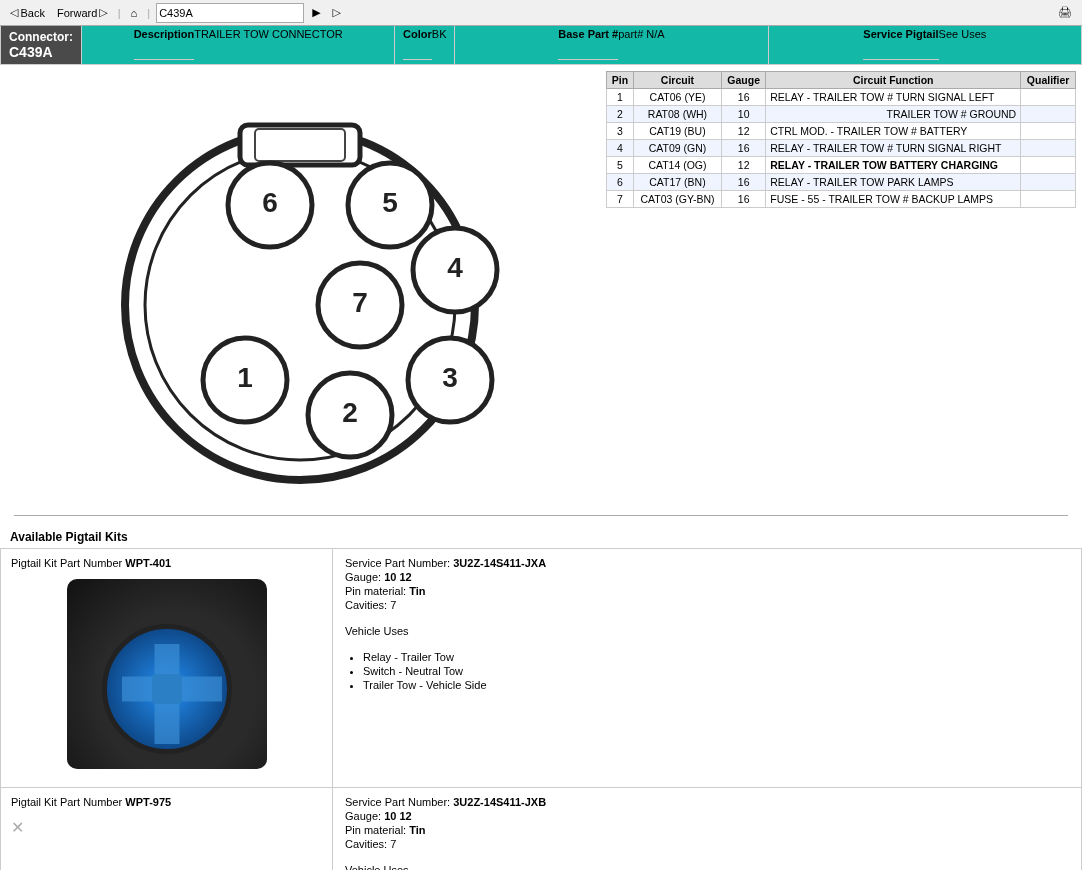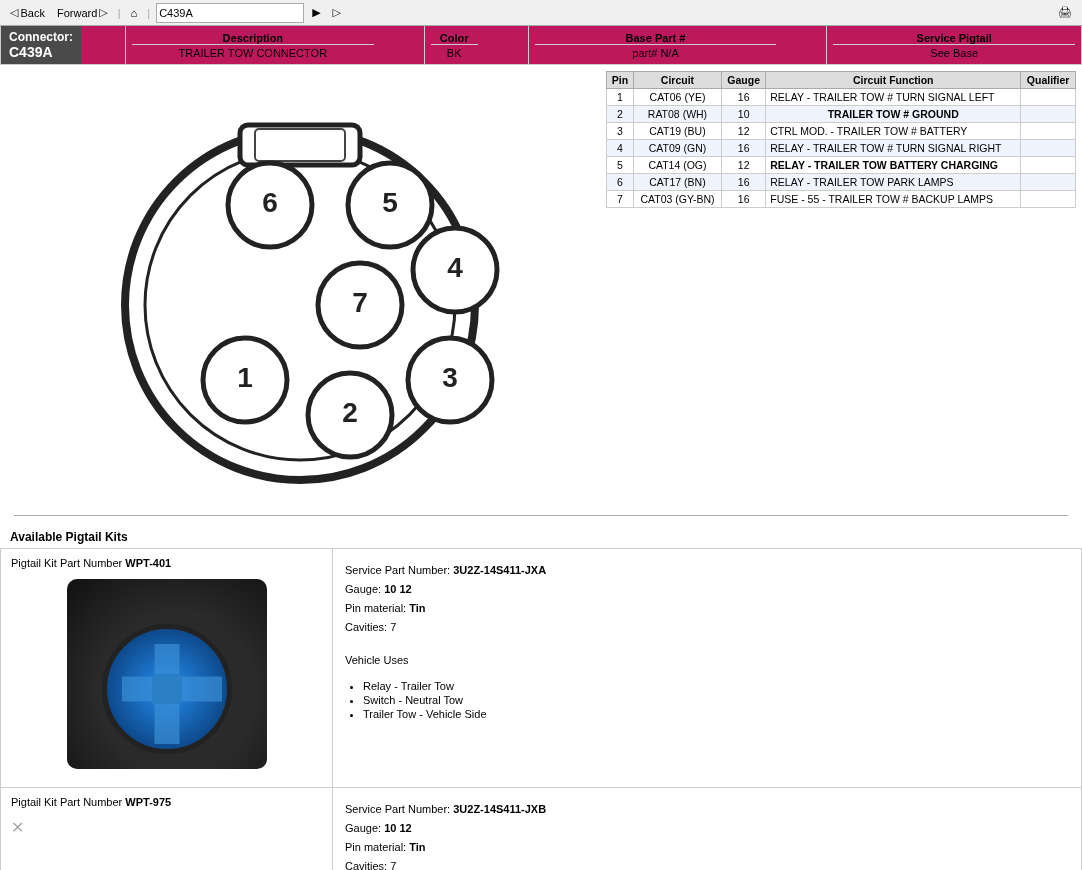--- a/index.html
+++ b/index.html
@@ -17,30 +17,29 @@
     }
     .toolbar-separator { color: #aaa; margin: 0 2px; }
     .toolbar-combo {
       font-size: 11px; border: 1px solid #aaa; background: #fff; padding: 1px 2px; height: 20px;
     }
     #toolbar-right { display: flex; align-items: center; }
 
     
     #connector-header {
       display: flex; align-items: stretch; border: 1px solid #ccc; border-top: none;
-      background: #be185d;
-      gap: 44px;
+      background: #14b8a6;
     }
     .ch-label {
       background: #4a4a4a; color: #fff; font-weight: bold; font-size: 12px;
       padding: 4px 8px; display: flex; flex-direction: column; justify-content: center; min-width: 80px;
     }
     .ch-label .big { font-size: 14px; }
     .ch-col {
-      flex: 1; border-left: 1px solid #ccc; padding: 2px 6px; display: flex; flex-direction: column; justify-content: center;
+      flex: 1; border-left: 1px solid #ccc; padding: 2px 6px; display: flex; flex-direction: row; justify-content: center;
     }
     .ch-col .col-head { font-weight: bold; text-align: center; border-bottom: 1px solid #ccc; margin-bottom: 2px; }
     .ch-col .col-val { text-align: center; }
 
     
     #main { display: flex; padding: 0; }
 
     
     #diagram-area { width: 600px; padding: 10px; }
 
@@ -69,21 +68,21 @@
     .pigtail-title { font-weight: bold; padding: 4px 10px; font-size: 12px; }
     .pigtail-row {
       display: flex; border: 1px solid #ccc; border-top: none; min-height: 200px;
     }
     .pigtail-row + .pigtail-row { border-top: none; }
     .pigtail-img-col {
       width: 332px; border-right: 1px solid #ccc; display: flex; flex-direction: column;
       justify-content: flex-start; padding: 8px 10px;
     }
     .pigtail-info-col { flex: 1; padding: 8px 12px; }
-    .pigtail-info-col p { margin-bottom: 2px; margin-top: 7px; }
+    .pigtail-info-col p { margin-bottom: 2px; }
     .pigtail-info-col ul { padding-left: 18px; }
     .pigtail-info-col ul li { margin-bottom: 2px; }
     .bold { font-weight: bold; }
 
     
     .broken-img { font-size: 18px; color: #aaa; display: flex; align-items: center; gap: 4px; }
   </style>
 </head>
 <body>
 
@@ -129,21 +128,21 @@
   <div class="ch-col" style="max-width:60px;">
     <div class="col-head">Color</div>
     <div class="col-val">BK</div>
   </div>
   <div class="ch-col">
     <div class="col-head">Base Part #</div>
     <div class="col-val">part# N/A</div>
   </div>
   <div class="ch-col">
     <div class="col-head">Service Pigtail</div>
-    <div class="col-val">See Base</div>
+    <div class="col-val">See Uses</div>
   </div>
 </div>
 
 <div id="main">
 
   <div id="diagram-area">
     <svg id="connector-svg" width="460" height="420" viewBox="0 0 460 420">
 
       <ellipse cx="230" cy="230" rx="175" ry="175" fill="white" stroke="#222" stroke-width="8"></ellipse>
 
@@ -191,21 +190,21 @@
             <td>1</td>
             <td>CAT06 (YE)</td>
             <td>16</td>
             <td style="text-align: left;">RELAY - TRAILER TOW # TURN SIGNAL LEFT</td>
             <td></td>
           </tr>
           <tr style="background: rgb(221, 228, 240);">
             <td>2</td>
             <td>RAT08 (WH)</td>
             <td>10</td>
-            <td style="text-align: center; font-weight: bold;">TRAILER TOW # GROUND</td>
+            <td style="text-align: right;">TRAILER TOW # GROUND</td>
             <td></td>
           </tr>
           <tr style="background: rgb(255, 255, 255);">
             <td>3</td>
             <td>CAT19 (BU)</td>
             <td>12</td>
             <td style="text-align: left;">CTRL MOD. - TRAILER TOW # BATTERY</td>
             <td></td>
           </tr>
           <tr style="background: rgb(221, 228, 240);">

